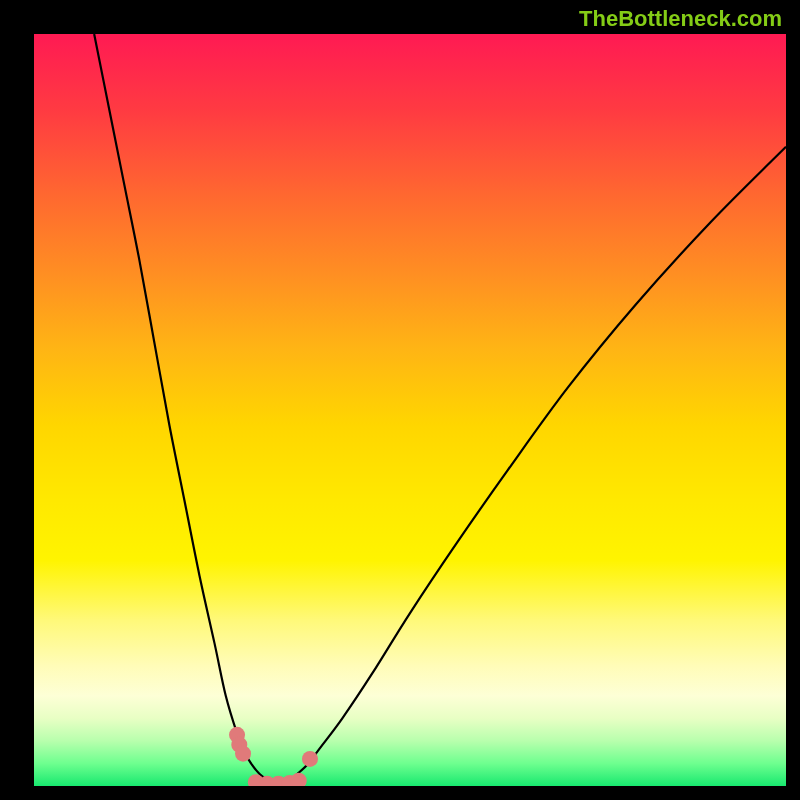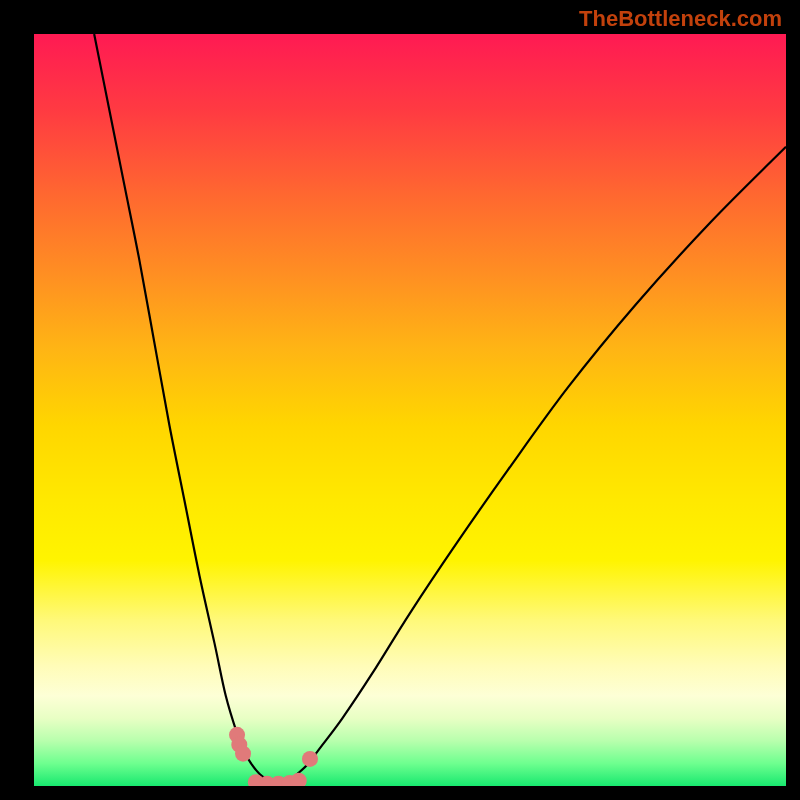--- a/index.html
+++ b/index.html
@@ -17,21 +17,21 @@
     width: 800px;
     height: 800px;
   }
   .watermark {
     position: absolute;
     top: 6px;
     right: 18px;
     font-family: Arial, Helvetica, sans-serif;
     font-size: 22px;
     font-weight: 600;
-    color: #c2410c;
+    color: #84cc16;
     letter-spacing: 0px;
     z-index: 30;
   }
   .plot-area {
     position: absolute;
     left: 34px;
     top: 34px;
     width: 752px;
     height: 752px;
     overflow: hidden;

